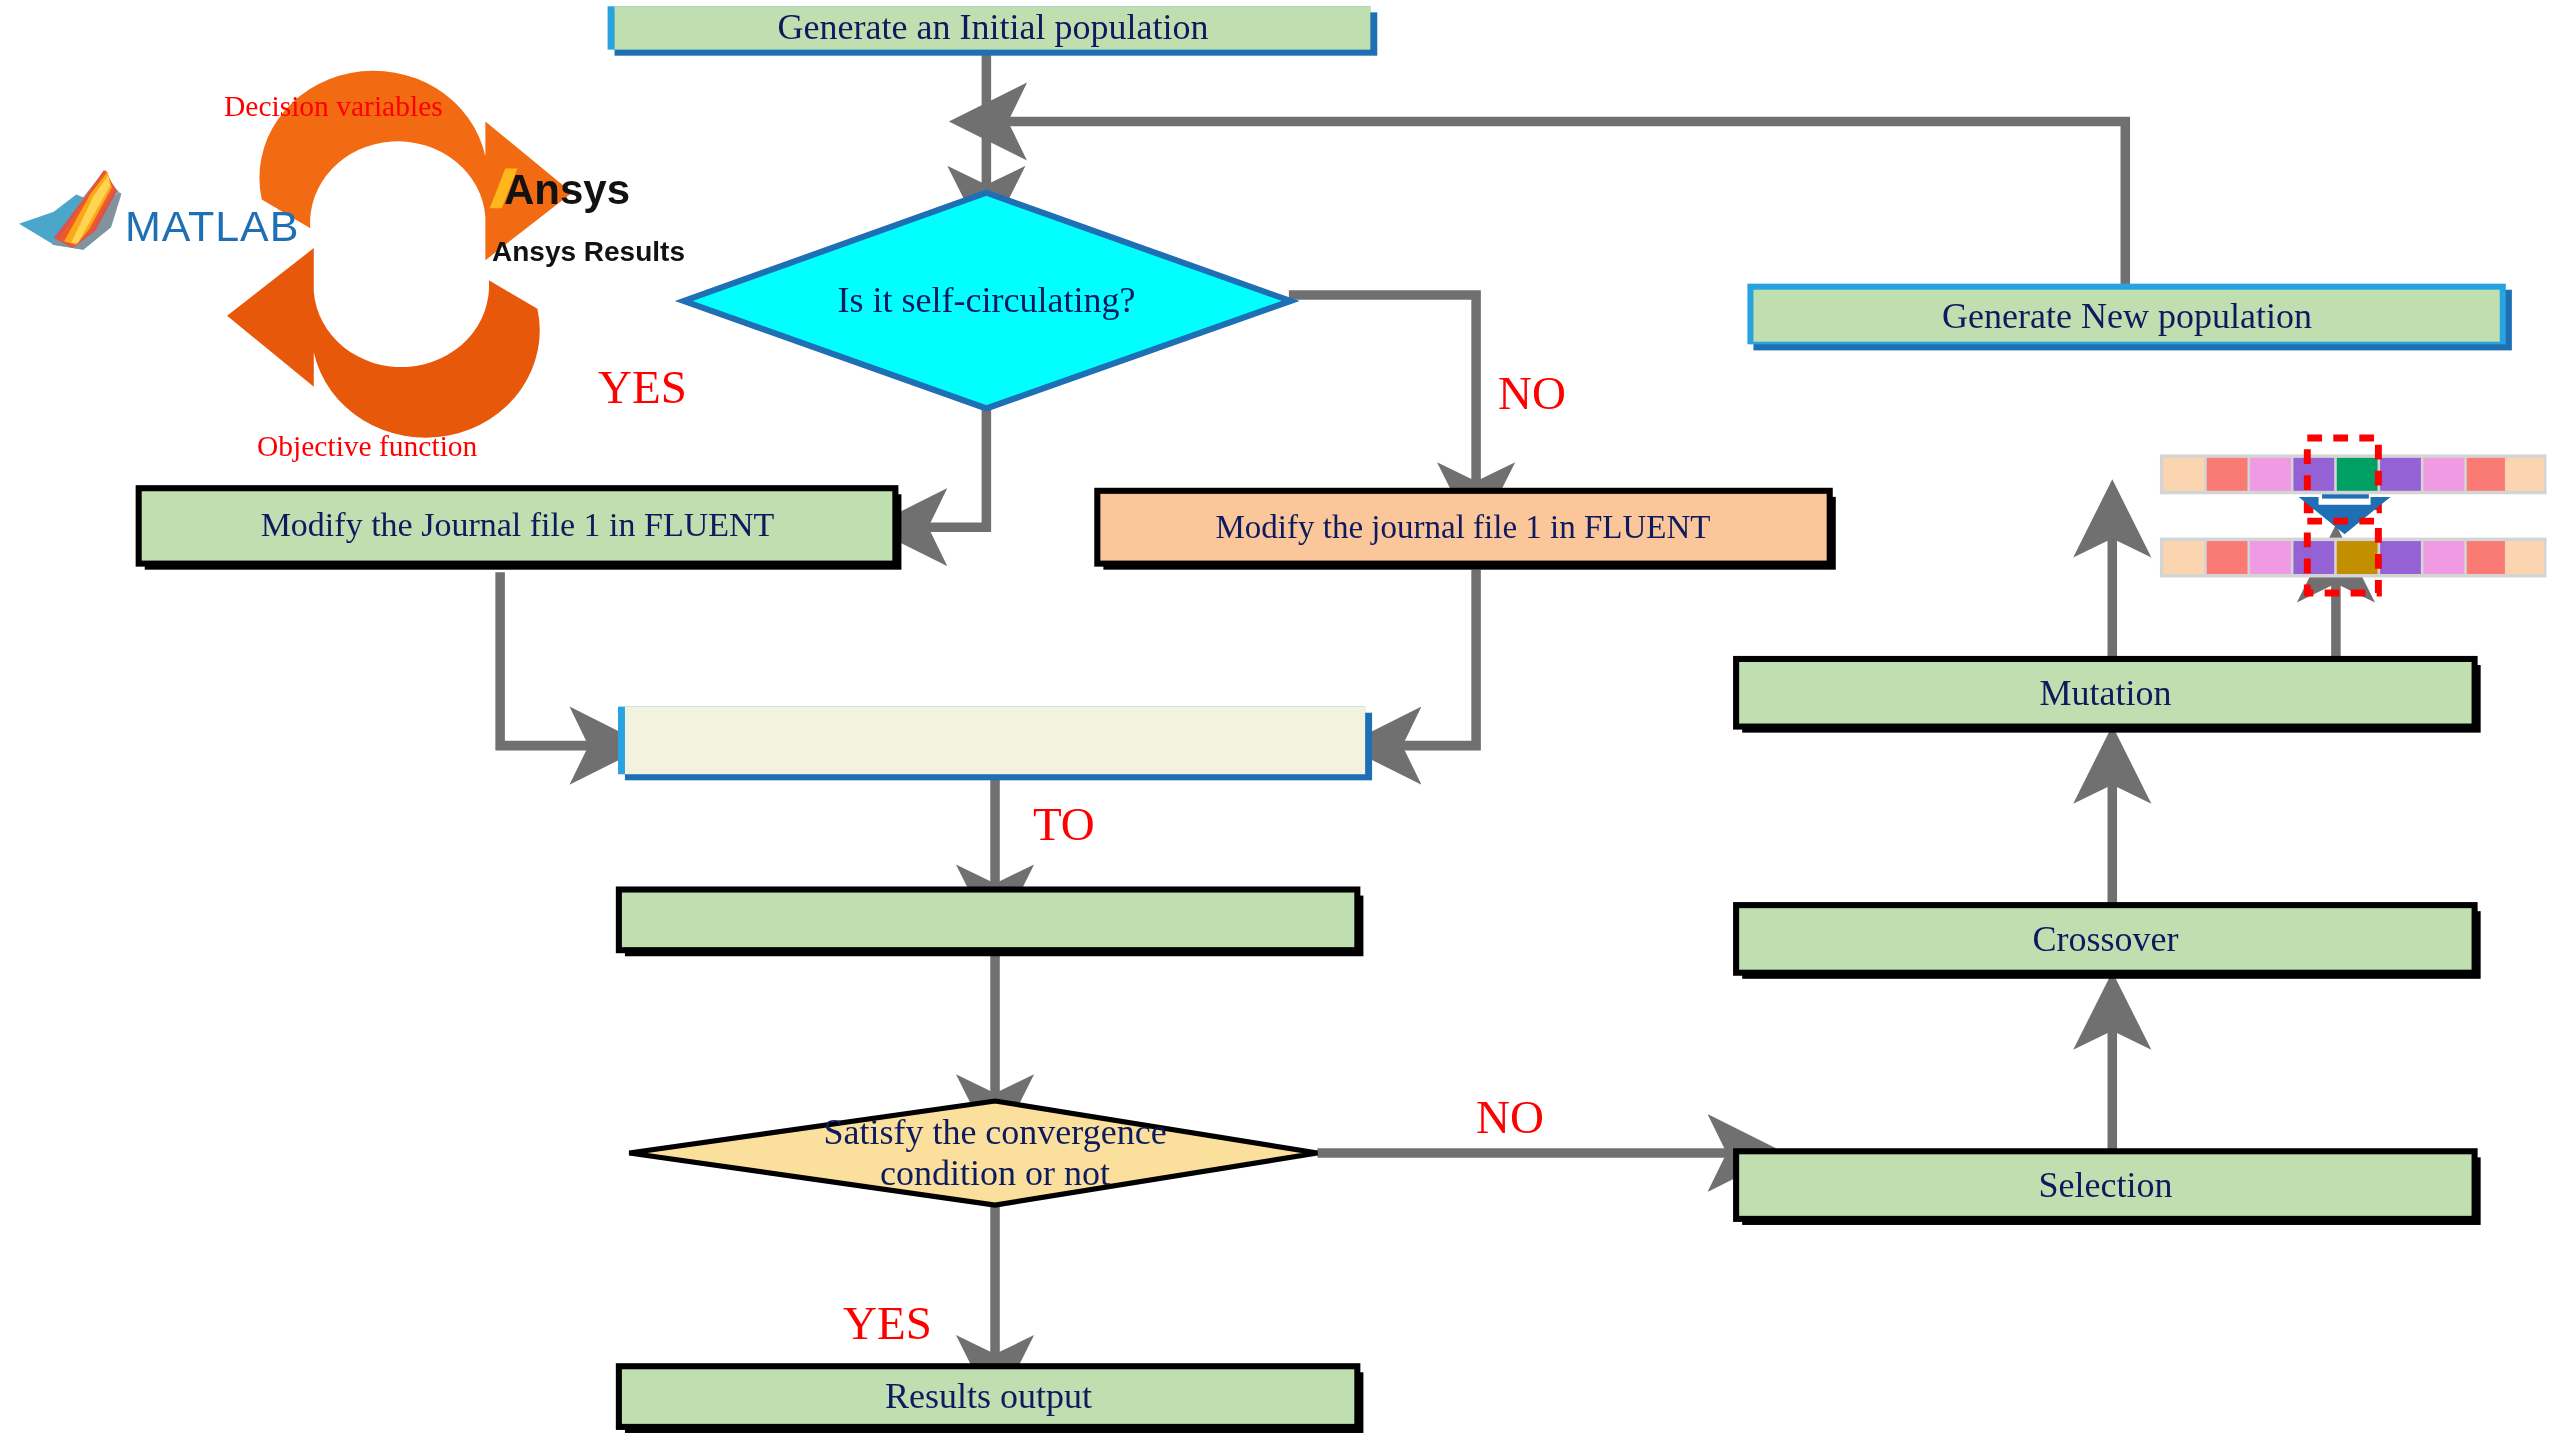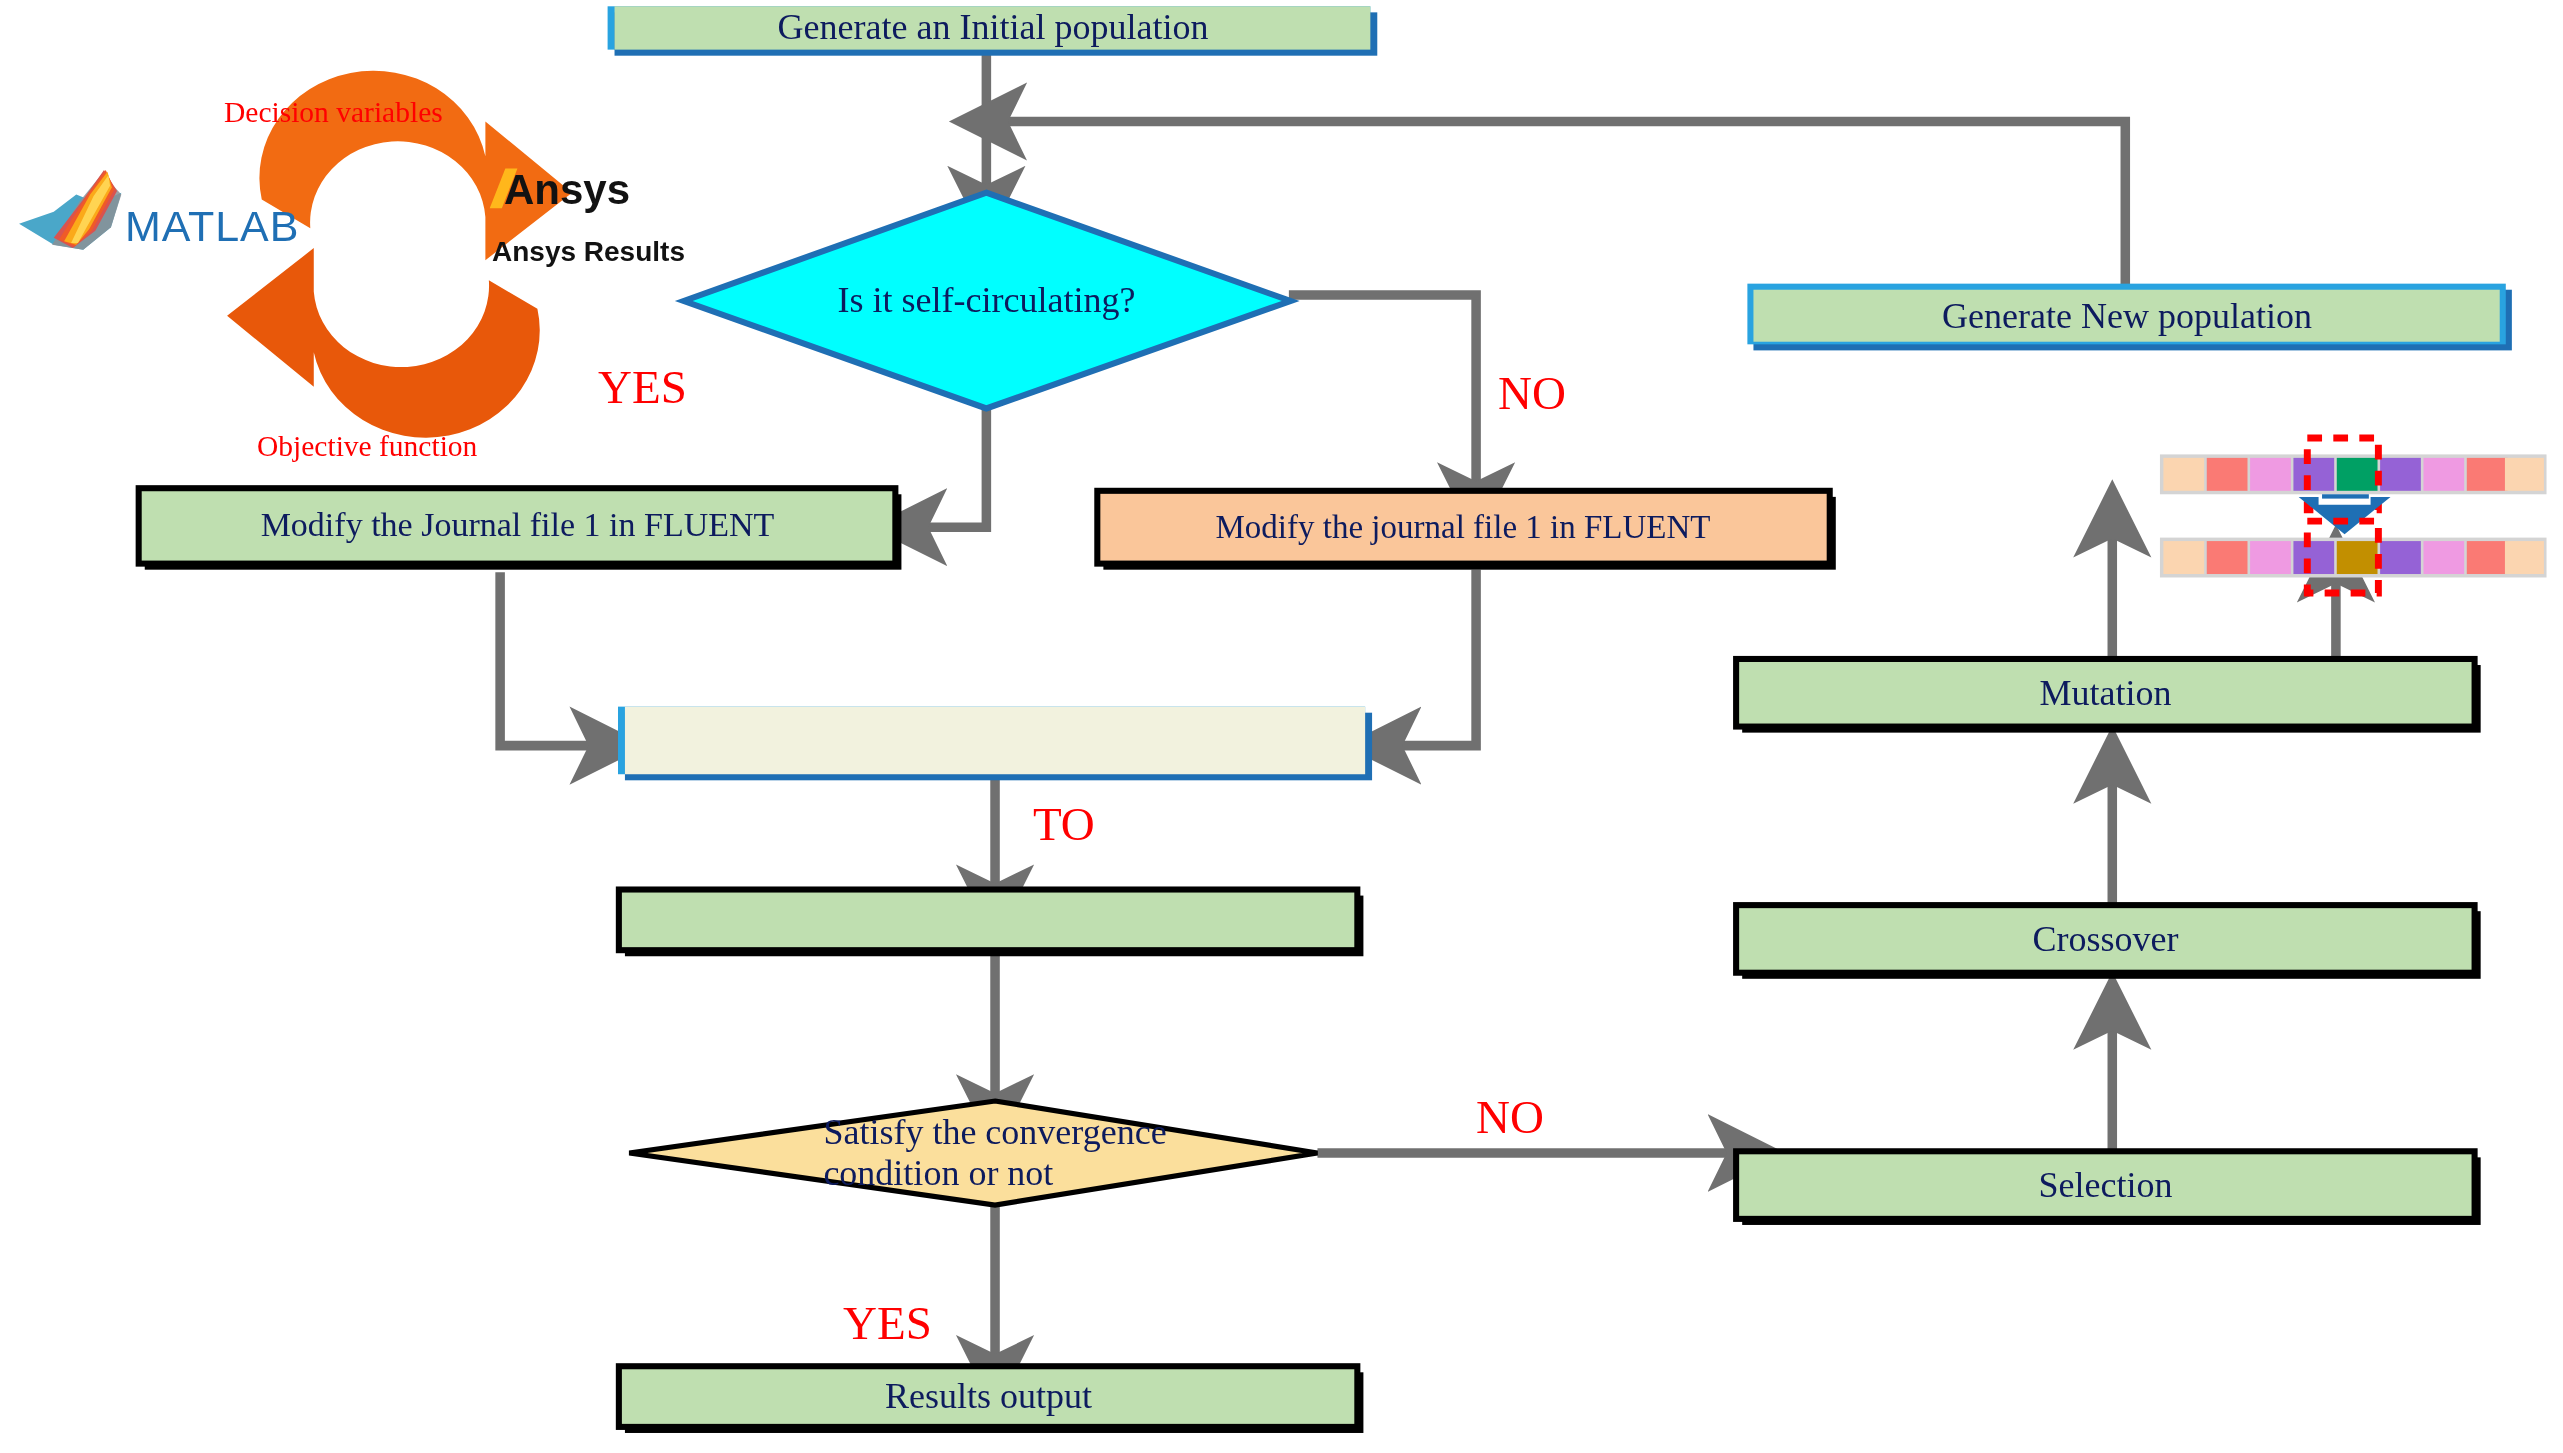--- a/index.html
+++ b/index.html
@@ -1,21 +1,21 @@
 <!DOCTYPE html>
 <html style="font-size:14px"><head>
 <meta charset="utf-8">
 <style>
   html,body{margin:0;padding:0;background:#ffffff;}
   body{font-family:"Liberation Serif", serif;}
   #stage{position:relative;width:2563px;height:1454px;background:#fff;overflow:hidden;}
   svg.layer{position:absolute;left:0;top:0;width:2563px;height:1454px;}
   .node-label{
     position:absolute;display:flex;align-items:center;justify-content:center;
-    color:#0d1b5e;font-family:"Liberation Serif", serif;text-align:left;
+    color:#0d1b5e;font-family:"Liberation Serif", serif;text-align:center;
     line-height:1.12;pointer-events:none;white-space:pre-line;
   }
   .red-lbl{position:absolute;color:#ff0000;font-family:"Liberation Serif", serif;white-space:nowrap;}
   .red-small{position:absolute;color:#ff0000;font-family:"Liberation Serif", serif;white-space:nowrap;}
   .matlab-word{position:absolute;color:#1f6fb4;font-family:"Liberation Sans", sans-serif;font-weight:400;letter-spacing:0.9px;white-space:nowrap;}
   .ansys-word{position:absolute;color:#121212;font-family:"Liberation Sans", sans-serif;font-weight:bold;white-space:nowrap;}
 </style>
 </head>
 <body>
 
@@ -227,21 +227,21 @@
   <div class="red-lbl" style="left:598px;top:360px;font-size:47px;">YES</div>
 
   <div class="red-lbl" style="left:1498px;top:366px;font-size:47px;">NO</div>
 
   <div class="red-lbl" style="left:1033px;top:797px;font-size:47px;">TO</div>
 
   <div class="red-lbl" style="left:1476px;top:1090px;font-size:47px;">NO</div>
 
   <div class="red-lbl" style="left:843px;top:1296px;font-size:47px;">YES</div>
 
-  <div class="red-small" style="left:224px;top:96px;font-size:29.5px;text-align:center;">Decision variables</div>
+  <div class="red-small" style="left:224px;top:90px;font-size:29.5px;text-align:center;">Decision variables</div>
 
   <div class="red-small" style="left:257px;top:430px;font-size:29.5px;">Objective function</div>
 
   <div class="matlab-word" style="left:125px;top:202px;font-size:43px;">MATLAB</div>
 
   <div class="ansys-word" style="left:504px;top:166px;font-size:42px;">Ansys</div>
 
   <div class="ansys-word" style="left:492px;top:236px;font-size:28px;">Ansys Results</div>
 
 </div>

